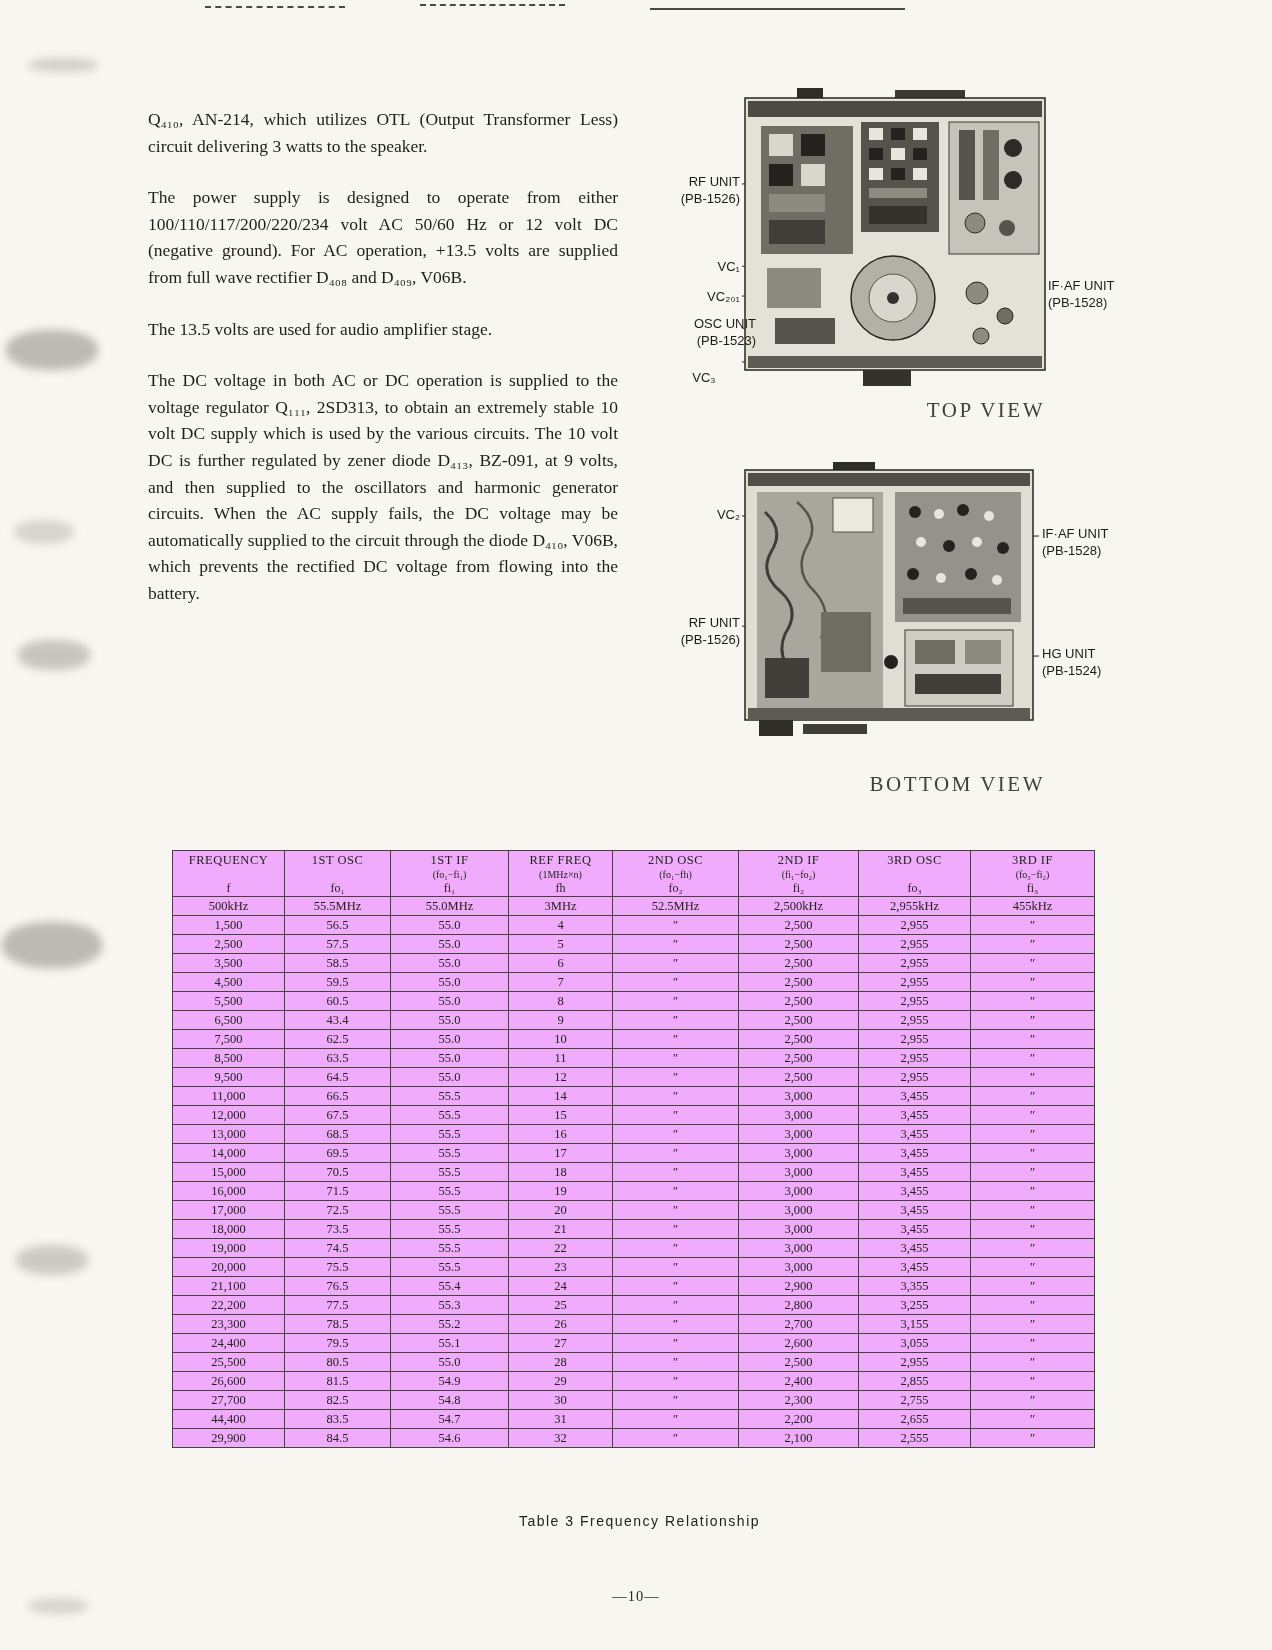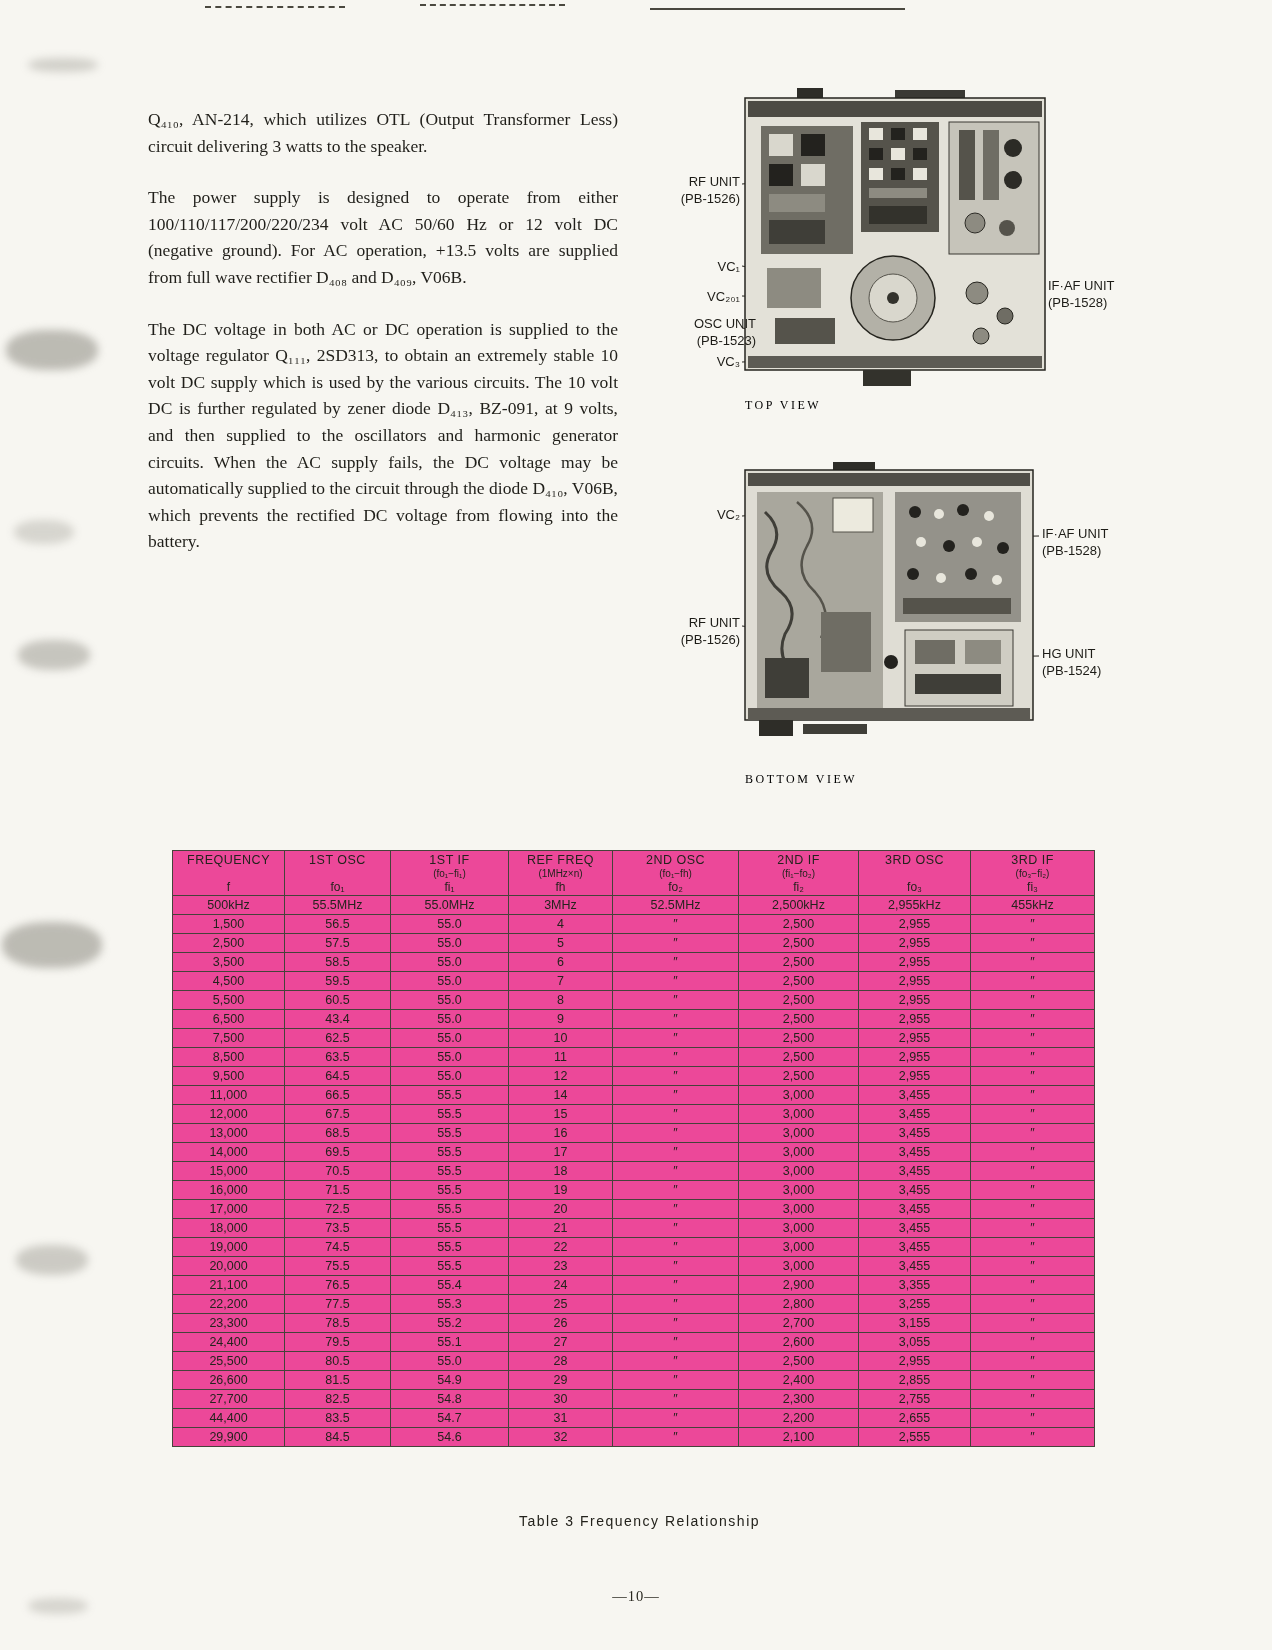--- a/index.html
+++ b/index.html
@@ -21,28 +21,28 @@
   .text-col p{margin:0 0 25px 0;}
   
   .diagram{position:absolute;}
   .diagram svg{position:absolute;left:0;top:0;}
   .dlabel{
     position:absolute;font-family:"Liberation Sans", sans-serif;
     font-size:13px;line-height:1.3;color:#1d1c17;white-space:nowrap;
   }
   .dlabel.ra{text-align:right;}
   .view-caption{
-    position:absolute;font-size:12px;letter-spacing:2.5px;color:#000000;
-    text-align:left;font-family:"Liberation Serif", serif;
+    position:absolute;font-size:21px;letter-spacing:2.5px;color:#404040;
+    text-align:right;font-family:"Liberation Serif", serif;
   }
   
   .freq-table{
     position:absolute;left:172px;top:850px;border-collapse:collapse;
-    font-family:Liberation Sans, sans-serif;font-size:12.5px;color:#24231d;
-    background:#ec4899;
+    font-family:Liberation Serif, serif;font-size:12.5px;color:#24231d;
+    background:#f0abfc;
   }
   .freq-table th,.freq-table td{
     border:1px solid #45433a;padding:0 4px;text-align:center;height:18px;
     white-space:nowrap;
   }
   .freq-table th{font-weight:normal;vertical-align:top;padding-top:2px;}
   .h-name{font-size:12.5px;letter-spacing:0.5px;}
   .h-formula{font-size:10px;min-height:13px;line-height:13px;}
   .h-symbol{font-size:12px;line-height:14px;padding-bottom:1px;}
   .table-caption{
@@ -65,20 +65,21 @@
 <div class="smudge" style="left:6px;top:330px;width:92px;height:40px;opacity:.55;"></div>
 <div class="smudge" style="left:14px;top:520px;width:60px;height:24px;opacity:.3;"></div>
 <div class="smudge" style="left:18px;top:640px;width:72px;height:30px;opacity:.45;"></div>
 <div class="smudge" style="left:2px;top:922px;width:100px;height:46px;opacity:.55;"></div>
 <div class="smudge" style="left:16px;top:1245px;width:72px;height:30px;opacity:.4;"></div>
 <div class="smudge" style="left:28px;top:1598px;width:60px;height:16px;opacity:.3;"></div>
 
 <div class="text-col">
   <p>Q₄₁₀, AN-214, which utilizes OTL (Output Transformer Less) circuit delivering 3 watts to the speaker.</p>
   <p>The power supply is designed to operate from either 100/110/117/200/220/234 volt AC 50/60 Hz or 12 volt DC (negative ground). For AC operation, +13.5 volts are supplied from full wave rectifier D₄₀₈ and D₄₀₉, V06B.</p>
+  <p>The 13.5 volts are used for audio amplifier stage.</p>
   <p>The DC voltage in both AC or DC operation is supplied to the voltage regulator Q₁₁₁, 2SD313, to obtain an extremely stable 10 volt DC supply which is used by the various circuits. The 10 volt DC is further regulated by zener diode D₄₁₃, BZ-091, at 9 volts, and then supplied to the oscillators and harmonic generator circuits. When the AC supply fails, the DC voltage may be automatically supplied to the circuit through the diode D₄₁₀, V06B, which prevents the rectified DC voltage from flowing into the battery.</p>
 </div>
 
 <div class="diagram" style="left:628px;top:82px;width:540px;height:345px;">
   <svg width="540" height="345" viewBox="0 0 540 345">
 
     <g stroke="#24231d" stroke-width="1" fill="none">
       <path d="M114,102 L205,94"></path>
       <path d="M114,184 L188,198"></path>
       <path d="M114,214 L182,216"></path>
@@ -133,21 +134,21 @@
   <div class="dlabel ra" style="left:14px;width:98px;top:92px;">
     <div>RF UNIT</div>
     <div>(PB-1526)</div>
   </div>
   <div class="dlabel ra" style="left:40px;width:72px;top:177px;">VC₁</div>
   <div class="dlabel ra" style="left:40px;width:72px;top:207px;">VC₂₀₁</div>
   <div class="dlabel ra" style="left:24px;width:104px;top:234px;">
     <div>OSC UNIT</div>
     <div>(PB-1523)</div>
   </div>
-  <div class="dlabel ra" style="left:40px;width:72px;top:272px;">VC₃</div>
+  <div class="dlabel ra" style="left:40px;width:72px;top:288px;text-align:center;">VC₃</div>
   <div class="dlabel" style="left:420px;top:196px;">
     <div>IF·AF UNIT</div>
     <div>(PB-1528)</div>
   </div>
   <div class="view-caption" style="left:117px;width:300px;top:316px;">TOP VIEW</div>
 </div>
 
 <div class="diagram" style="left:628px;top:452px;width:540px;height:355px;">
   <svg width="540" height="355" viewBox="0 0 540 355">
     <g stroke="#24231d" stroke-width="1" fill="none">

